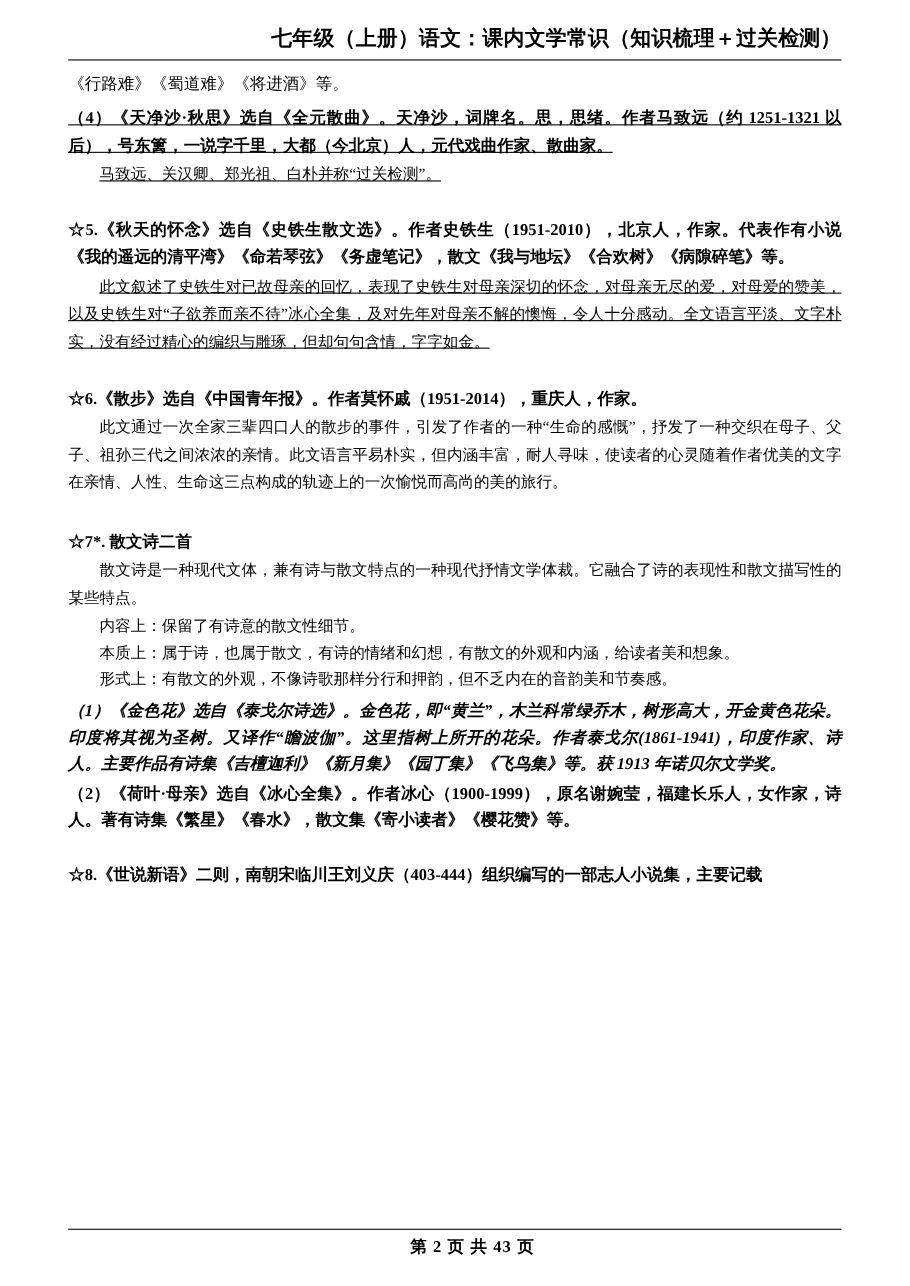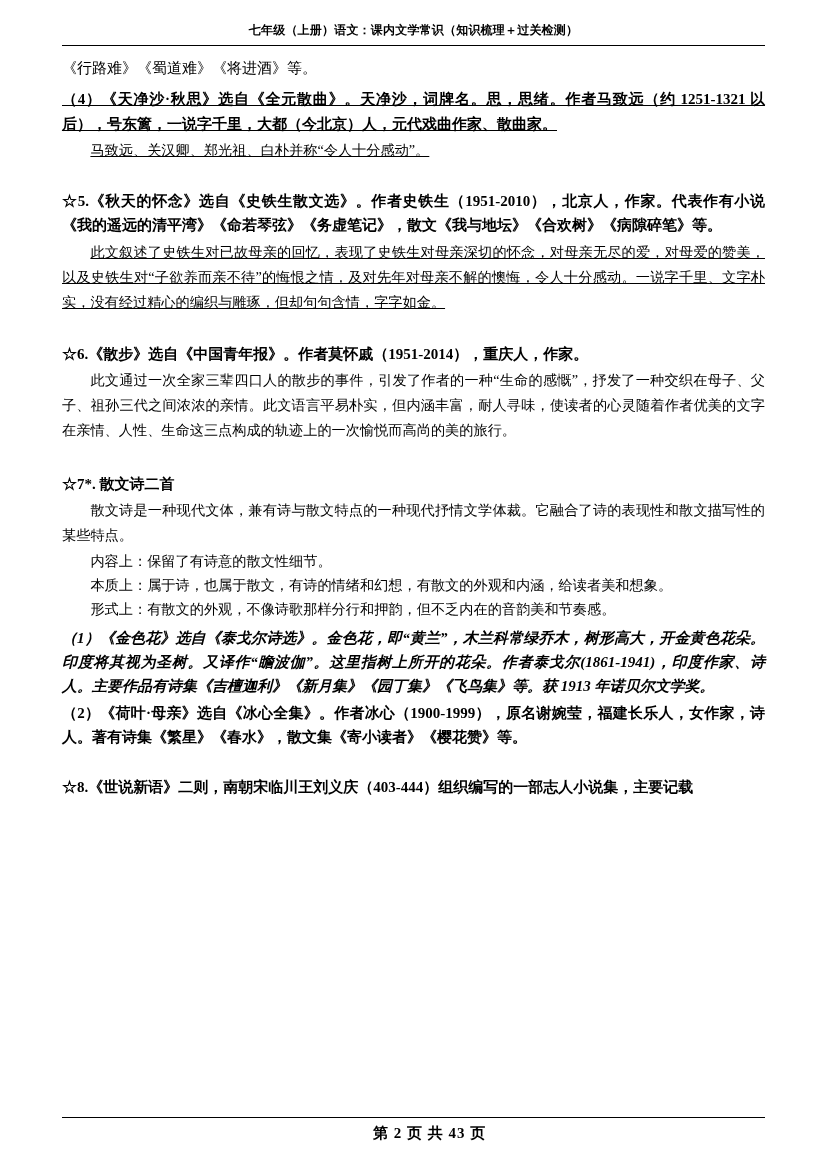--- a/index.html
+++ b/index.html
@@ -16,23 +16,23 @@
     overflow: hidden;
   }
   .page {
     width: 827px;
     height: 1169px;
     box-sizing: border-box;
     padding: 22px 62px 0 62px;
     position: relative;
   }
   .doc-header {
-    text-align: center;
+    text-align: right;
     font-weight: bold;
-    font-size: 12px;
+    font-size: 19px;
     letter-spacing: 0.2px;
     padding-bottom: 6px;
     font-family: Liberation Serif, serif;
   }
   .header-rule {
     border-bottom: 1.3px solid #000;
     margin-bottom: 10px;
   }
   .para {
     font-size: 15px;
@@ -84,25 +84,25 @@
 
 <div class="page">
 
   <div class="doc-header">七年级（上册）语文：课内文学常识（知识梳理＋过关检测）</div>
   <div class="header-rule"></div>
 
   <p class="para">《行路难》《蜀道难》《将进酒》等。</p>
 
   <p class="para bold blk-sm">（4）《天净沙·秋思》选自《全元散曲》。天净沙，词牌名。思，思绪。作者马致远（约 1251-1321 以后），号东篱，一说字千里，大都（今北京）人，元代戏曲作家、散曲家。</p>
 
-  <p class="body-text blk-sm">马致远、关汉卿、郑光祖、白朴并称“令人十分感动”。</p>
+  <p class="body-text blk-sm">马致远、关汉卿、郑光祖、白朴并称“过关检测”。</p>
 
   <p class="para bold blk" style="margin-top:26px;">☆5.《秋天的怀念》选自《史铁生散文选》。作者史铁生（1951-2010），北京人，作家。代表作有小说《我的遥远的清平湾》《命若琴弦》《务虚笔记》，散文《我与地坛》《合欢树》《病隙碎笔》等。</p>
 
-  <p class="body-text blk-sm">此文叙述了史铁生对已故母亲的回忆，表现了史铁生对母亲深切的怀念，对母亲无尽的爱，对母爱的赞美，以及史铁生对“子欲养而亲不待”的悔恨之情，及对先年对母亲不解的懊悔，令人十分感动。一说字千里、文字朴实，没有经过精心的编织与雕琢，但却句句含情，字字如金。</p>
+  <p class="body-text blk-sm">此文叙述了史铁生对已故母亲的回忆，表现了史铁生对母亲深切的怀念，对母亲无尽的爱，对母爱的赞美，以及史铁生对“子欲养而亲不待”冰心全集，及对先年对母亲不解的懊悔，令人十分感动。全文语言平淡、文字朴实，没有经过精心的编织与雕琢，但却句句含情，字字如金。</p>
 
   <p class="para bold blk" style="margin-top:26px;">☆6.《散步》选自《中国青年报》。作者莫怀戚（1951-2014），重庆人，作家。</p>
 
   <p class="body-text">此文通过一次全家三辈四口人的散步的事件，引发了作者的一种“生命的感慨”，抒发了一种交织在母子、父子、祖孙三代之间浓浓的亲情。此文语言平易朴实，但内涵丰富，耐人寻味，使读者的心灵随着作者优美的文字在亲情、人性、生命这三点构成的轨迹上的一次愉悦而高尚的美的旅行。</p>
 
   <p class="para bold blk" style="margin-top:28px;">☆7*. 散文诗二首</p>
 
   <p class="body-text">散文诗是一种现代文体，兼有诗与散文特点的一种现代抒情文学体裁。它融合了诗的表现性和散文描写性的某些特点。</p>
 
   <p class="body-text tight">内容上：保留了有诗意的散文性细节。</p>

